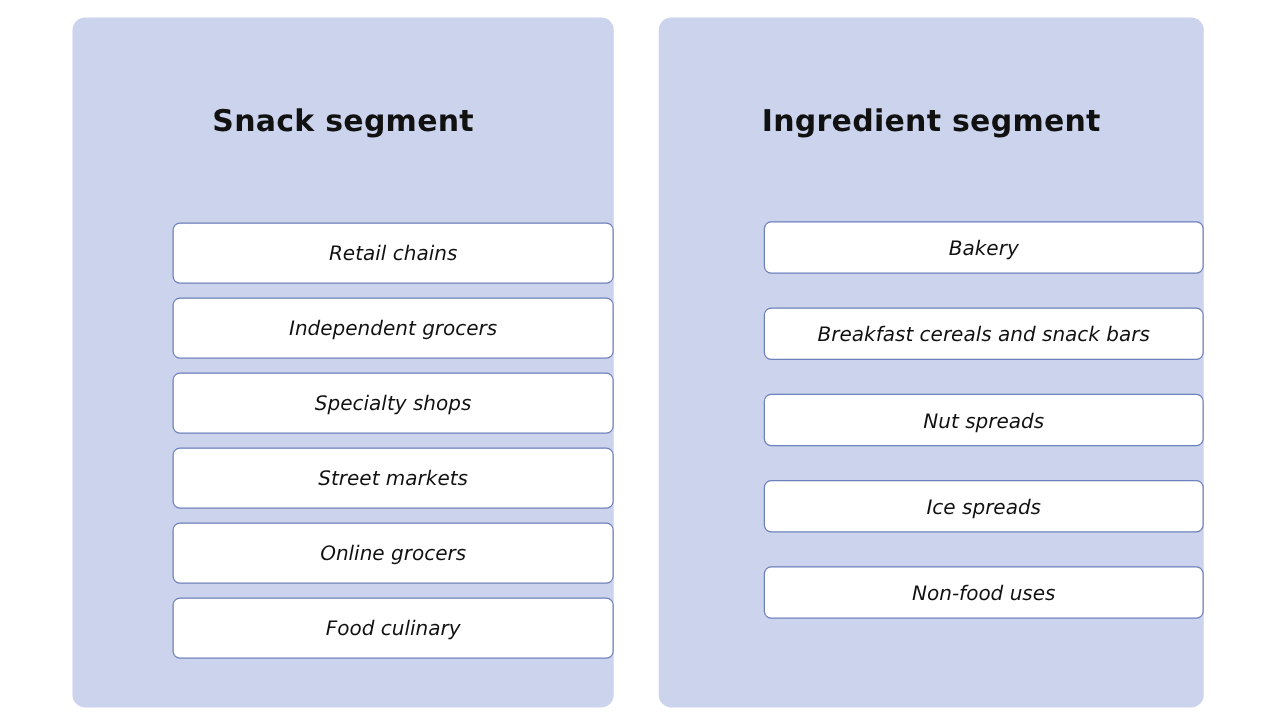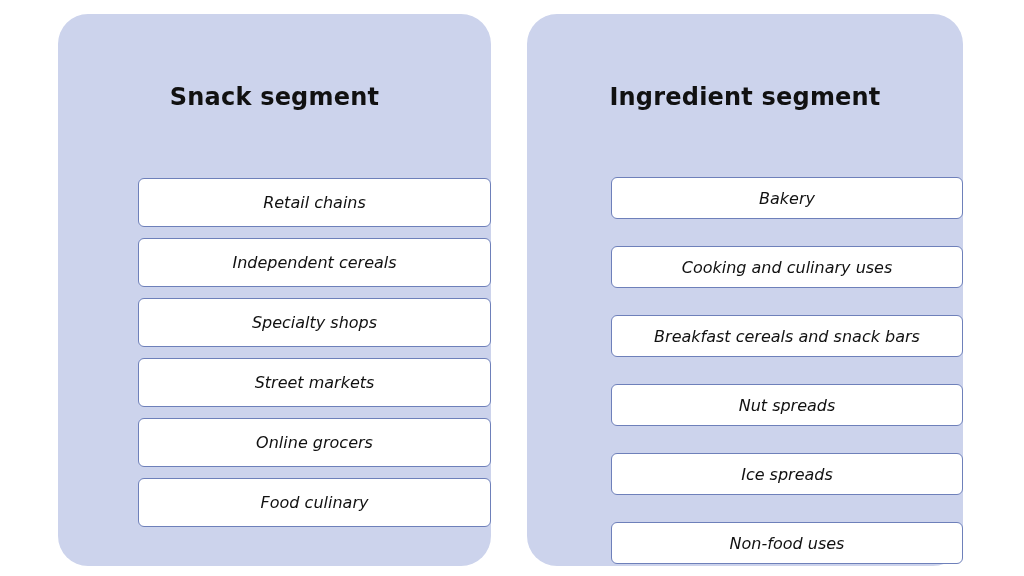--- a/index.html
+++ b/index.html
@@ -20,21 +20,21 @@
   .canvas {
     position: relative;
     width: 1024px;
     height: 576px;
     background: var(--page-bg);
   }
   .panel {
     position: absolute;
     top: 14px;
     height: 552px;
-    border-radius: 30px;
+    border-radius: 10px;
     background: var(--panel-bg);
   }
   .panel--left  { left: 58px;  width: 433px; }
   .panel--right { left: 527px; width: 436px; }
   .panel-title {
     margin-top: 68px;
     text-align: center;
     font-size: 24px;
     line-height: 30px;
     font-weight: 700;
@@ -68,33 +68,32 @@
 </style>
 </head>
 <body>
 
 <div class="canvas">
 
   <div class="panel panel--left">
     <div class="panel-title">Snack segment</div>
     <div class="node-list">
       <div class="node">Retail chains</div>
-      <div class="node">Independent cereals</div>
+      <div class="node">Independent grocers</div>
       <div class="node">Specialty shops</div>
       <div class="node">Street markets</div>
       <div class="node">Online grocers</div>
       <div class="node">Food culinary</div>
     </div>
   </div>
 
   <div class="panel panel--right">
     <div class="panel-title">Ingredient segment</div>
     <div class="node-list">
       <div class="node">Bakery</div>
-      <div class="node">Cooking and culinary uses</div>
       <div class="node">Breakfast cereals and snack bars</div>
       <div class="node">Nut spreads</div>
       <div class="node">Ice spreads</div>
       <div class="node">Non-food uses</div>
     </div>
   </div>
 
 </div>
 
 </body></html>

